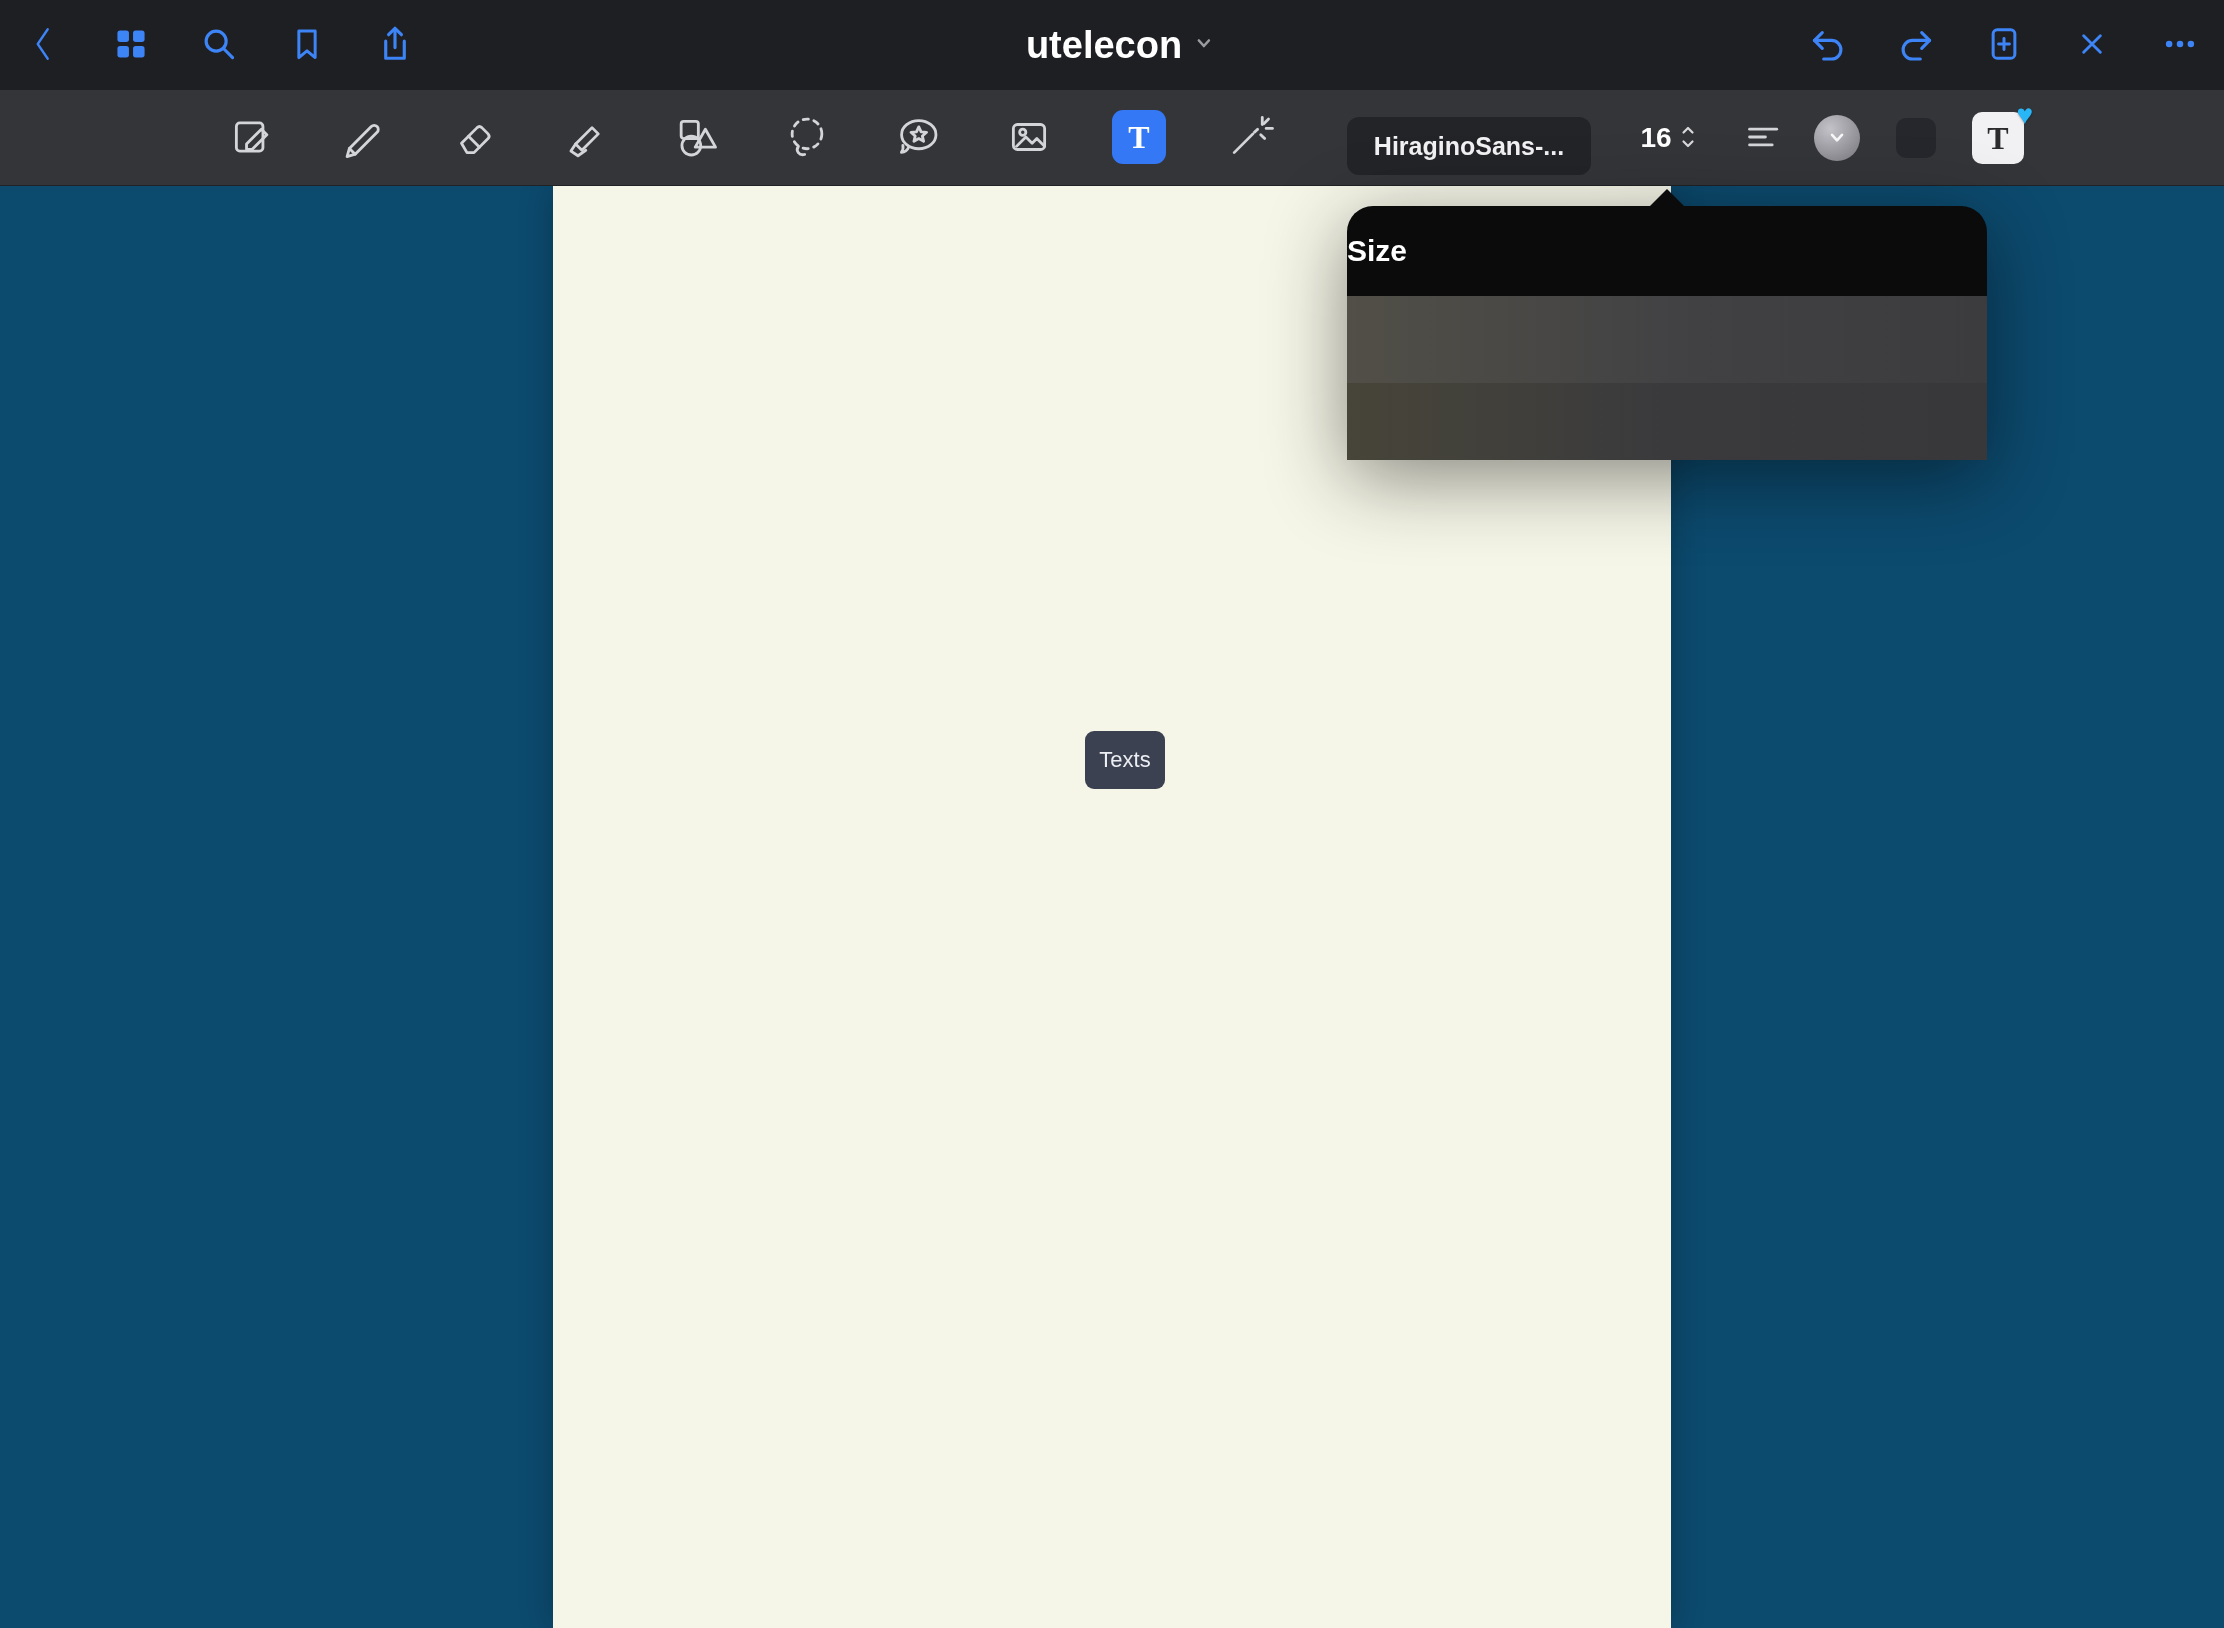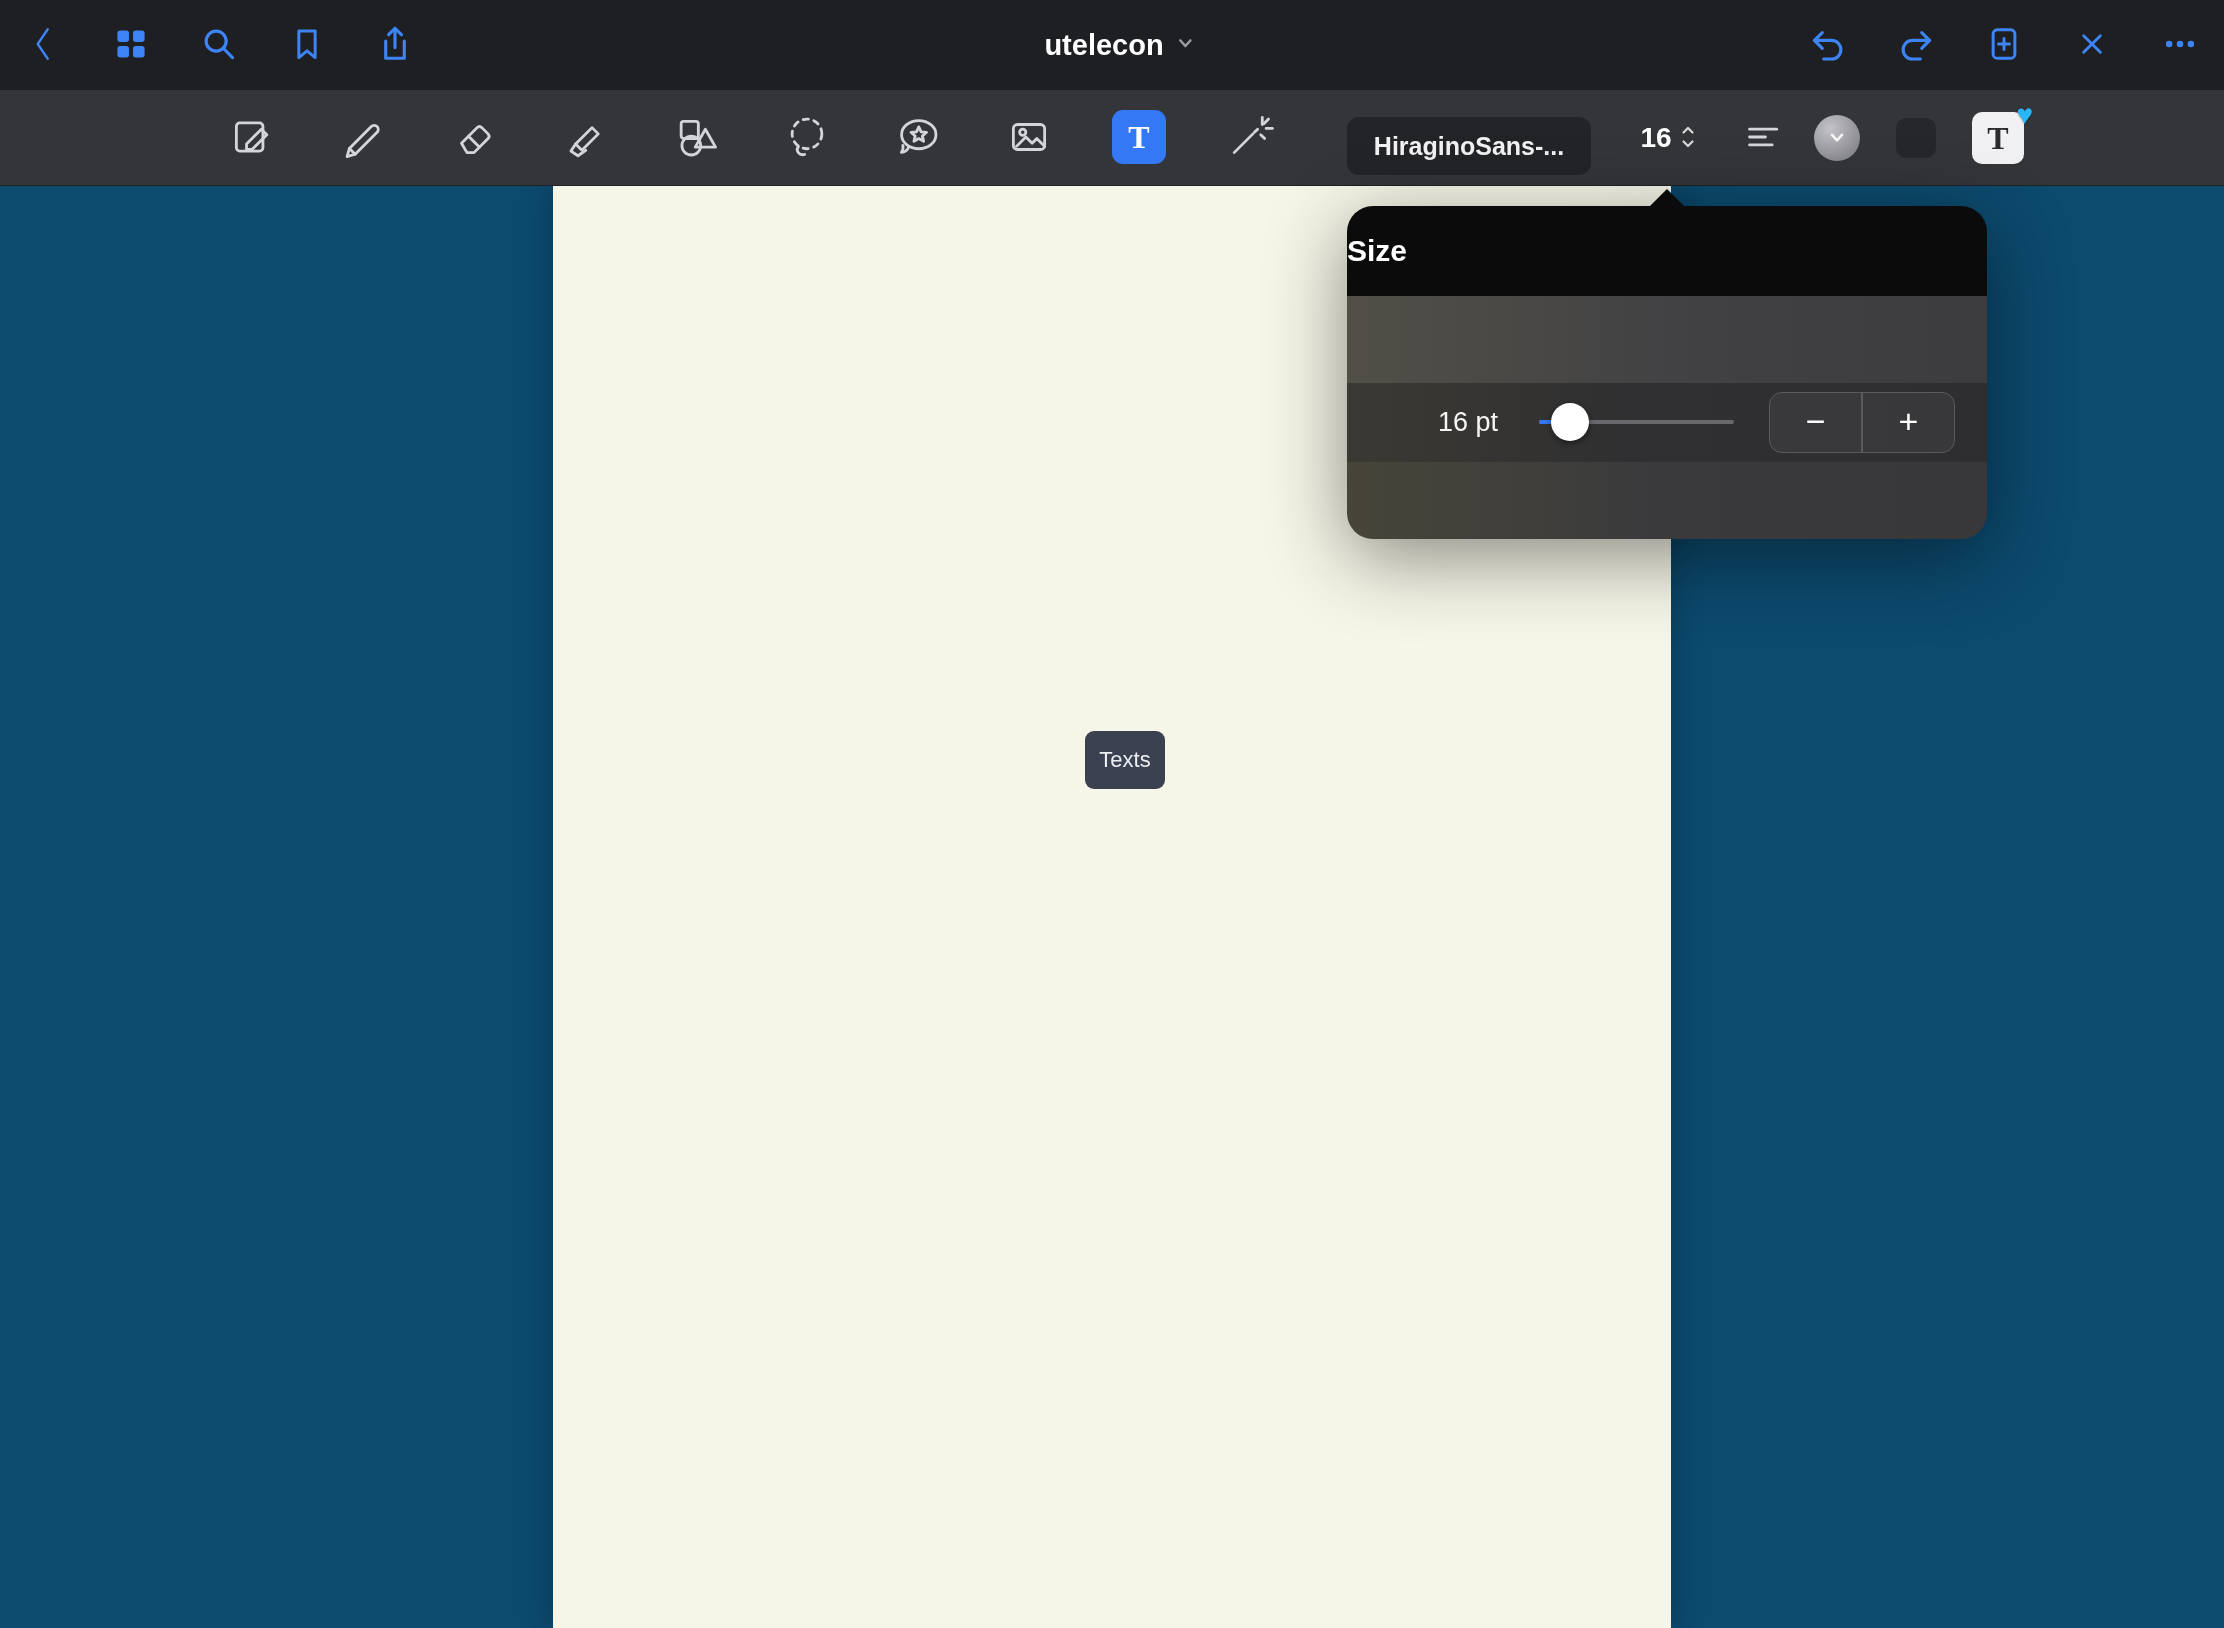--- a/index.html
+++ b/index.html
@@ -8,21 +8,21 @@
 
   
   .topbar { position:absolute; left:0; top:0; width:2224px; height:90px; background:#1e1f23; display:flex; align-items:center; z-index:30; }
   .tb-group { display:flex; align-items:center; }
   .tb-left { padding-left:21px; gap:44px; }
   .tb-right { position:absolute; right:22px; top:0; height:90px; gap:44px; }
   .tb-btn { width:44px; height:90px; display:flex; align-items:center; justify-content:center; cursor:pointer; background:none; border:none; }
   .tb-btn svg { stroke:#3d84f7; fill:none; stroke-width:2.2; stroke-linecap:round; stroke-linejoin:round; }
   .tb-btn svg .fill { fill:#3d84f7; stroke:none; }
   .title-wrap { position:absolute; left:50%; top:0; transform:translateX(-50%); height:90px; display:flex; align-items:center; gap:12px; cursor:pointer; }
-  .doc-title { color:#ffffff; font-size:29px; font-weight:bold;margin-left:16px; }
+  .doc-title { color:#ffffff; font-size:38px; font-weight:bold;margin-left:16px; }
   .title-chev svg { stroke:#9a9aa1; fill:none; stroke-width:2.6; stroke-linecap:round; stroke-linejoin:round; }
 
   
   .toolbar { position:absolute; left:0; top:90px; width:2224px; height:96px; background:#343539; z-index:25; border-bottom:1px solid rgba(0,0,0,.35); }
   .tools { position:absolute; left:224px; top:20px; display:flex; gap:55px; }
   .tool-btn { width:56px; height:56px; display:flex; align-items:center; justify-content:center; border:none; background:none; cursor:pointer; border-radius:10px; }
   .tool-btn svg { stroke:#d4d5d8; fill:none; stroke-width:1.8; stroke-linecap:round; stroke-linejoin:round; }
   .tool-active { background:#3478f6; width:54px; height:54px; border-radius:11px; }
   .tool-active .t-glyph { color:#ffffff; font-size:32px; font-weight:bold; font-family:"Liberation Serif", serif; }
 
@@ -295,29 +295,17 @@
     </div>
   </div>
 
   <div class="popover">
     <div class="pop-arrow"></div>
     <div class="pop-body">
       <div class="pop-header">
         <span class="pop-title">Size</span>
       </div>
       <div class="pop-row-upper"></div>
-      <div class="pop-row-slider">
-        <span class="pt-label">16 pt</span>
-        <div class="slider">
-          <div class="slider-fill"></div>
-          <div class="slider-knob"></div>
-        </div>
-        <div class="stepper">
-          <button class="step-btn">−</button>
-          <div class="step-div"></div>
-          <button class="step-btn">+</button>
-        </div>
-      </div>
       <div class="pop-row-lower"></div>
     </div>
   </div>
 
 </div>
 
 </body></html>

